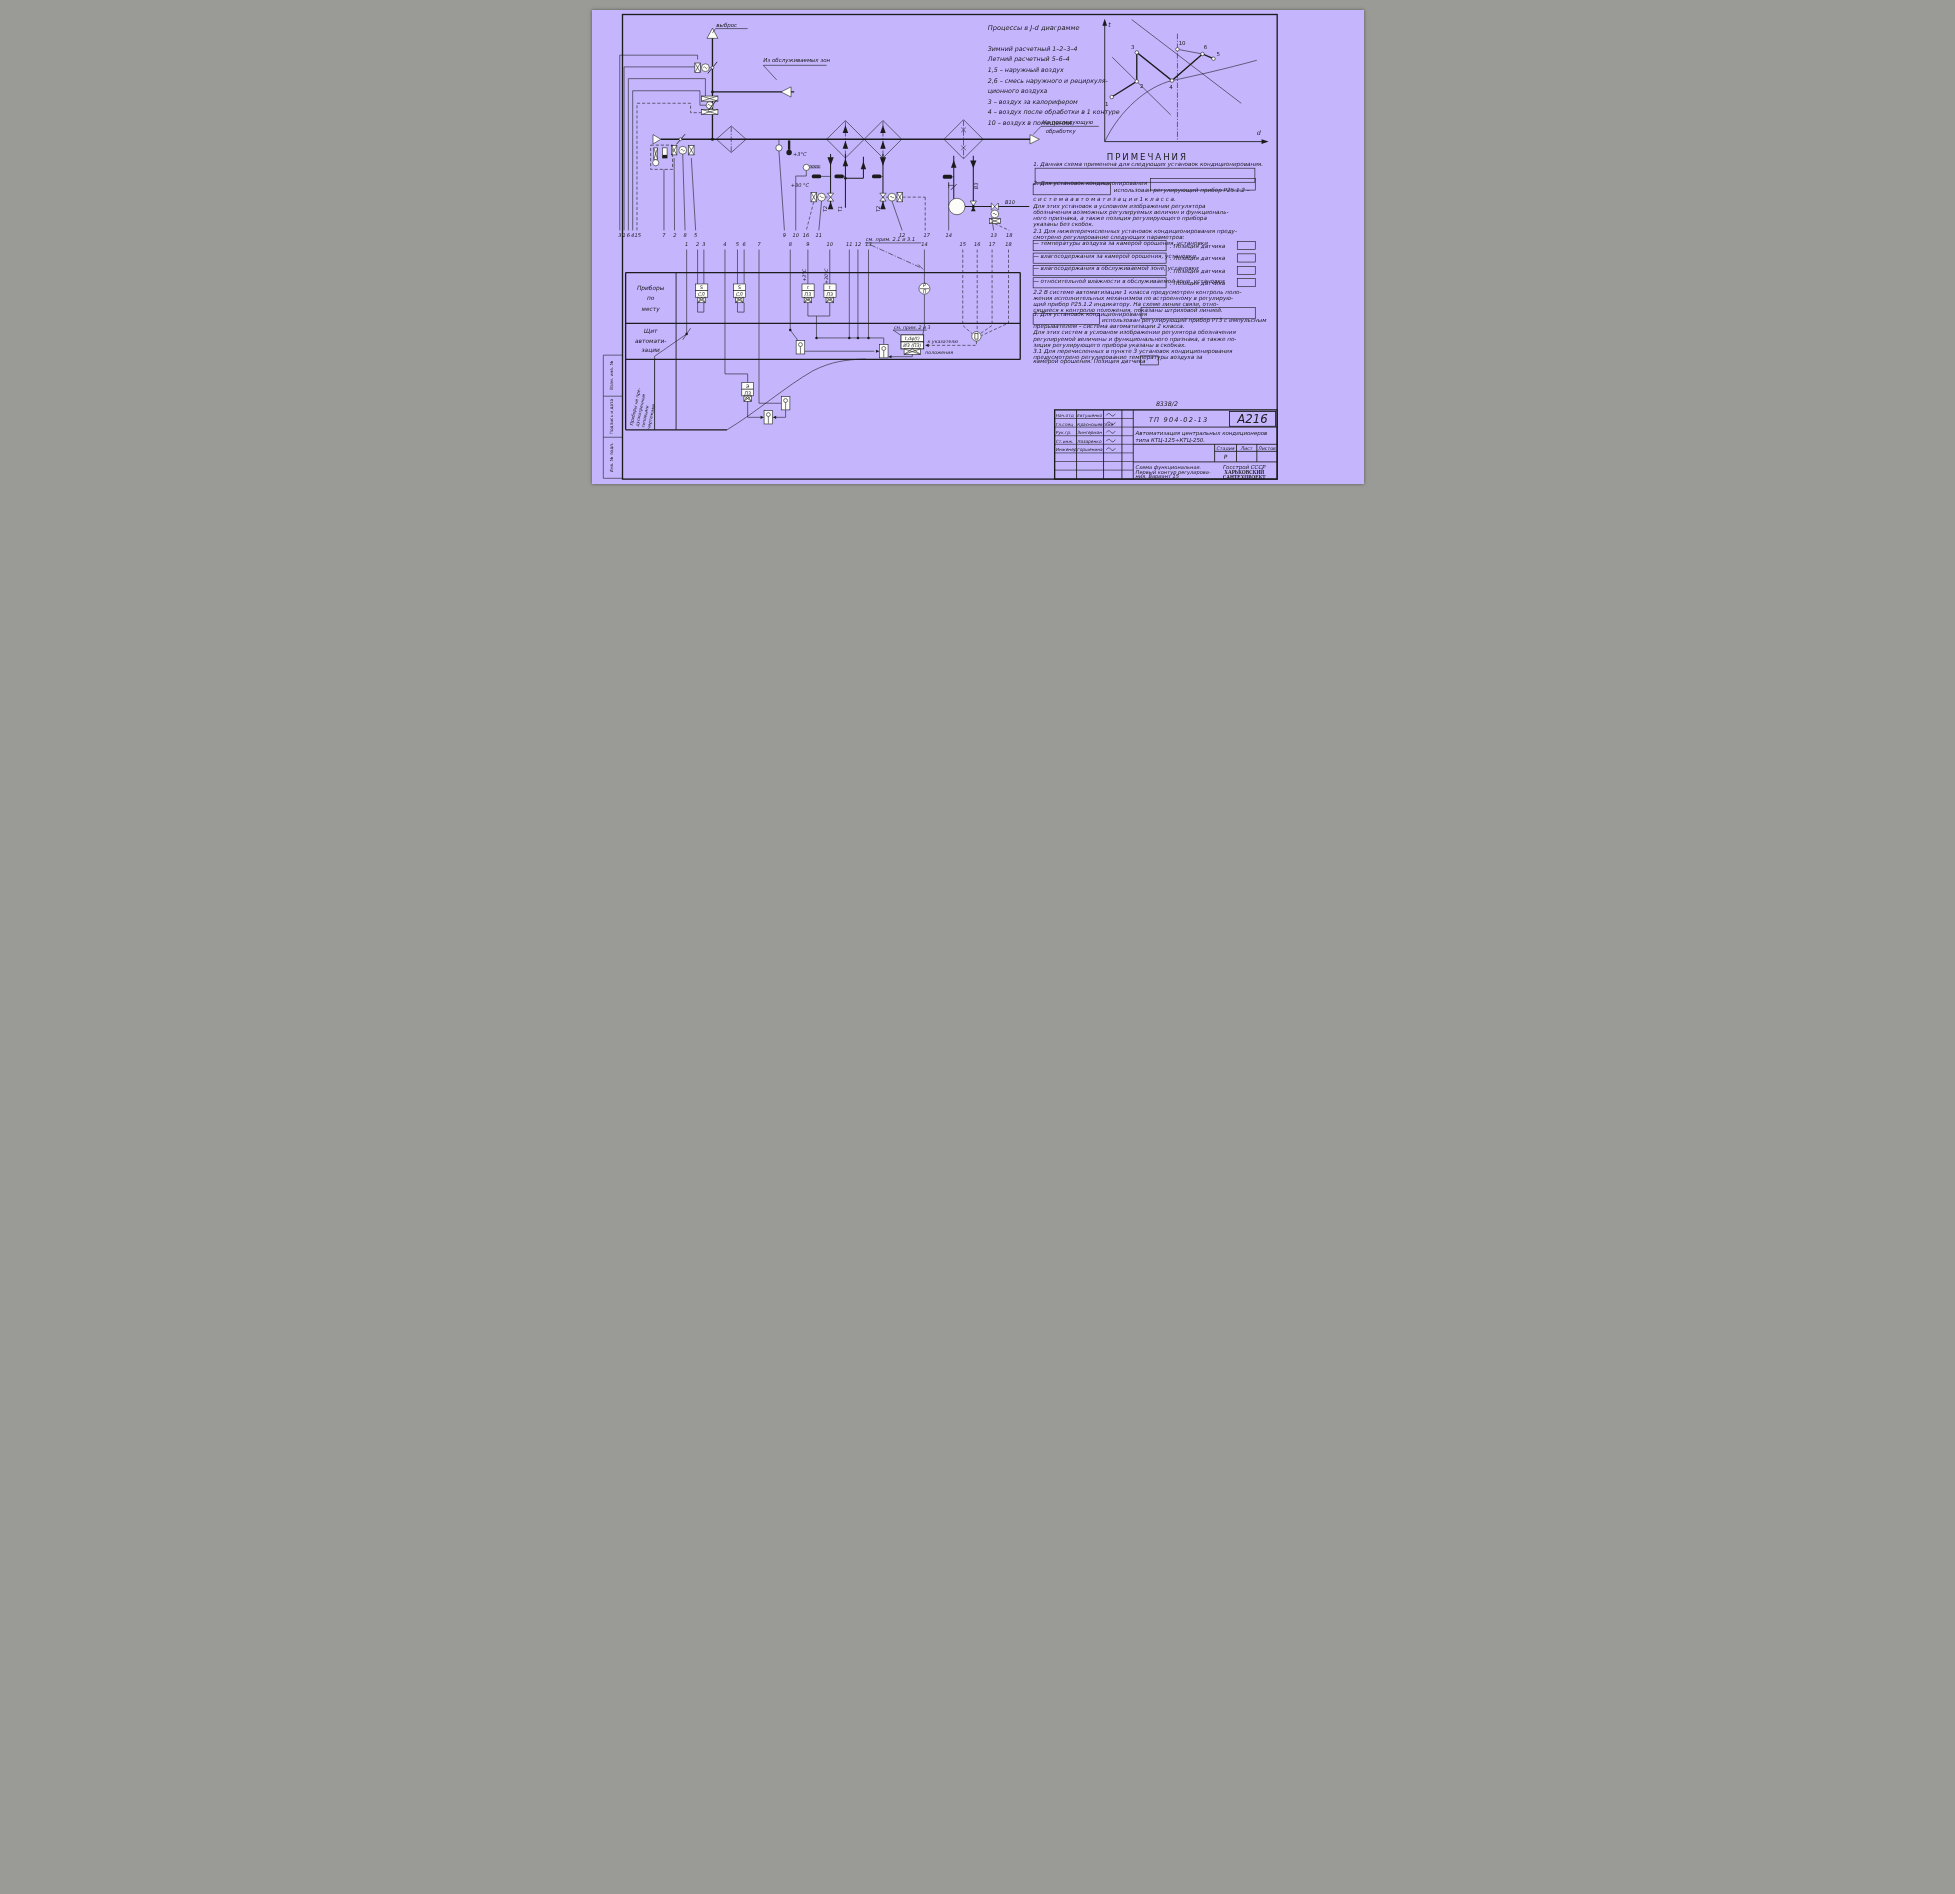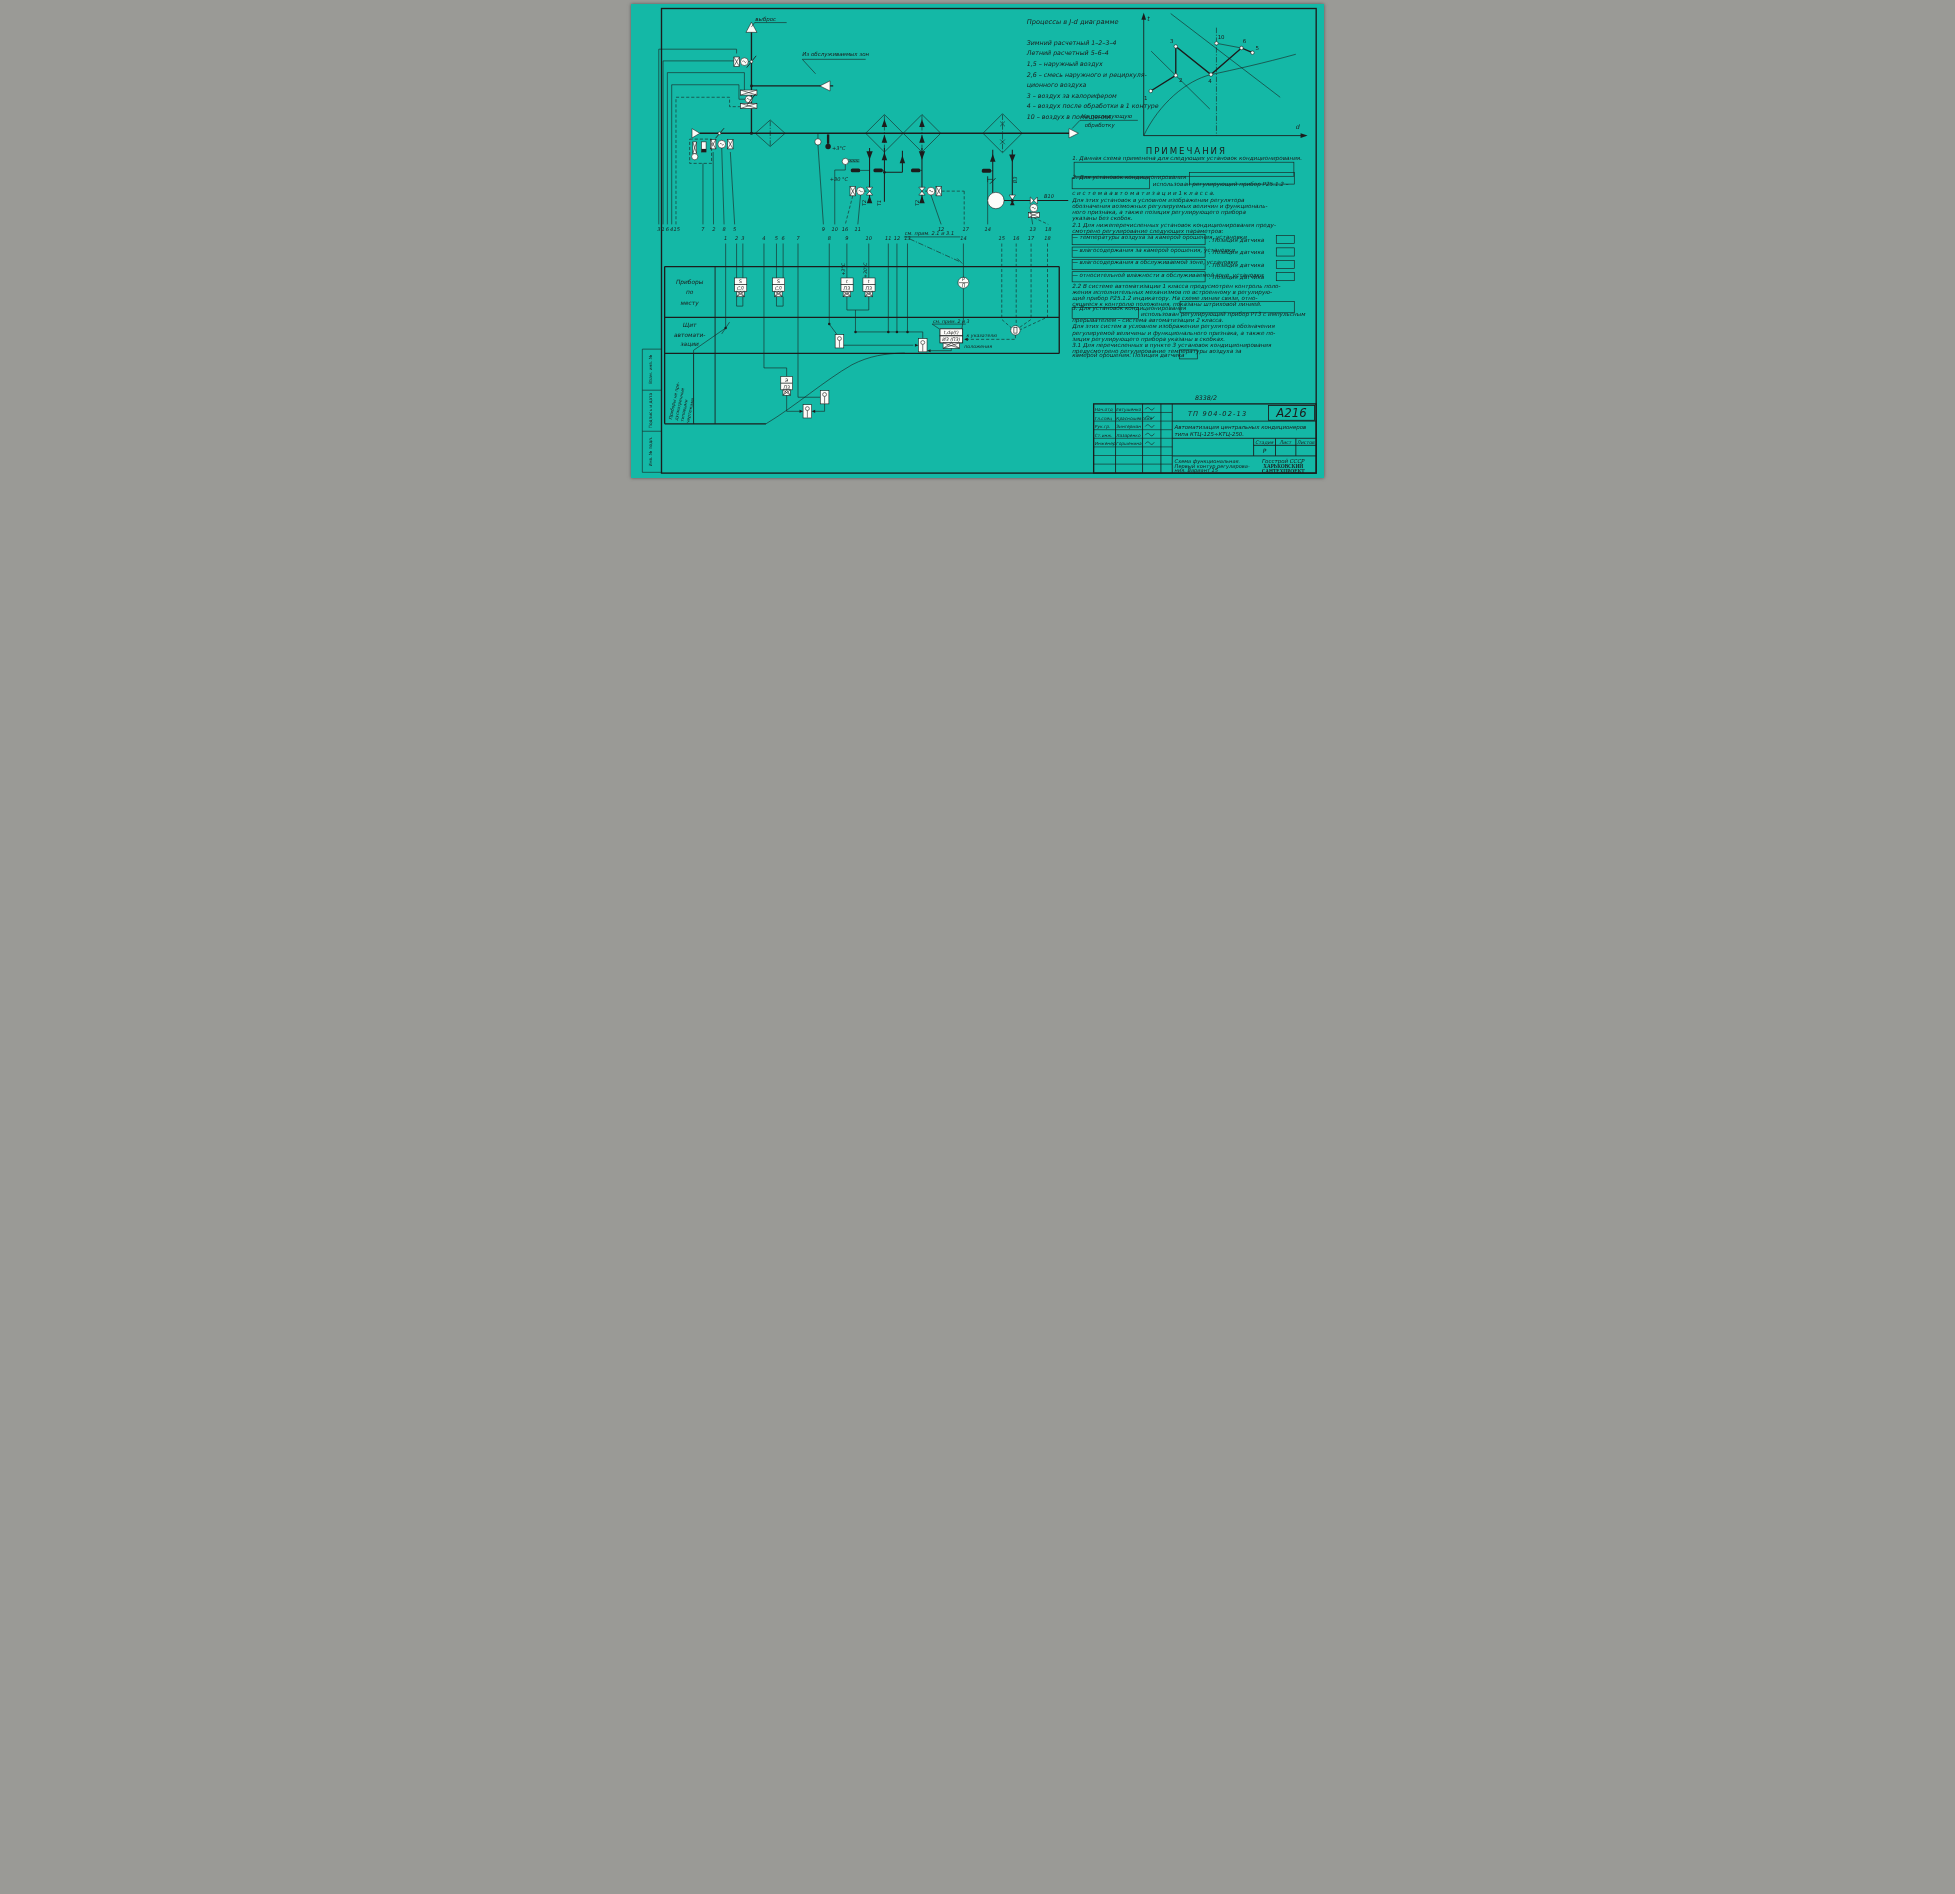--- a/index.html
+++ b/index.html
@@ -1,16 +1,16 @@
 <!DOCTYPE html>
 <html style="font-size:6.3px"><head>
 <meta charset="utf-8">
 <style>
   html,body{margin:0;padding:0;background:#9a9a96;}
-  .sheet{width:693px;height:474px;margin:4px auto;background:#14b8a6;position:relative;box-shadow:0 0 3.1px #555;}
+  .sheet{width:772px;height:474px;margin:10px auto;background:#c4b5fd;position:relative;box-shadow:0 0 3.1px #555;}
   svg{position:absolute;left:0;top:0;}
   svg text{font-family:"DejaVu Sans",sans-serif;font-style:italic;fill:#1c1c1c;}
   .up{font-style:normal;}
   .serif{font-family:"Liberation Serif",serif;font-style:normal;font-weight:bold;}
   .t11{font-size:11px}.t12{font-size:12px}.t13{font-size:13px}.t14{font-size:14px}
   .t145{font-size:14.5px}.t15{font-size:15px}.t16{font-size:16px}.t17{font-size:17px}.t22{font-size:22px;letter-spacing:5px;font-style:normal}.t30{font-size:30px}
   .sp{letter-spacing:3px}
   .mid{text-anchor:middle}
   .p{fill:none;stroke:#1c1c1c;stroke-width:1.5}
   .p2{fill:none;stroke:#1c1c1c;stroke-width:2.2}

